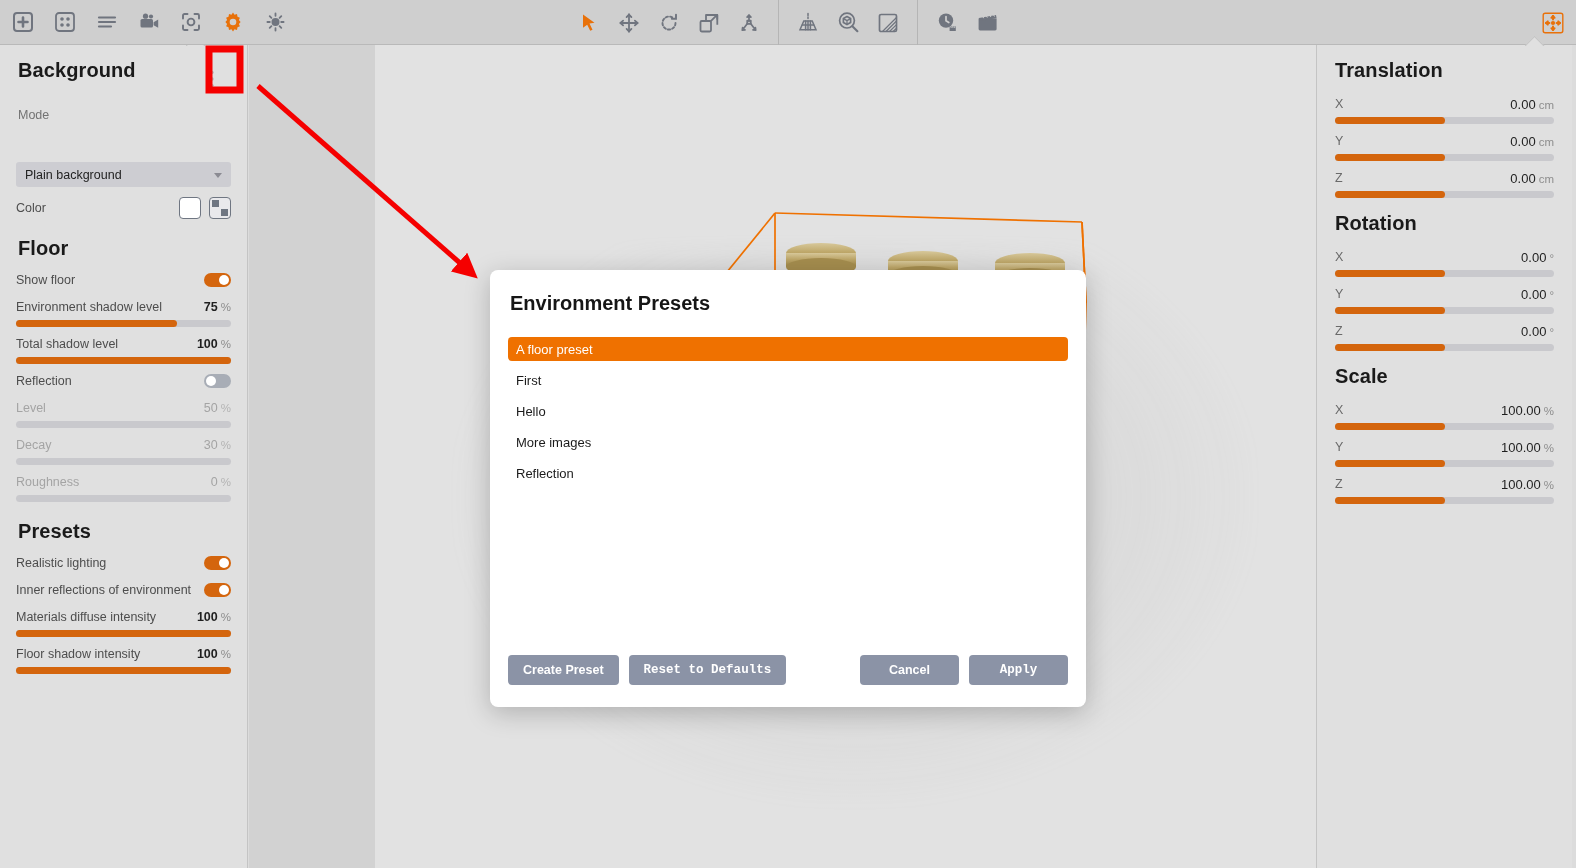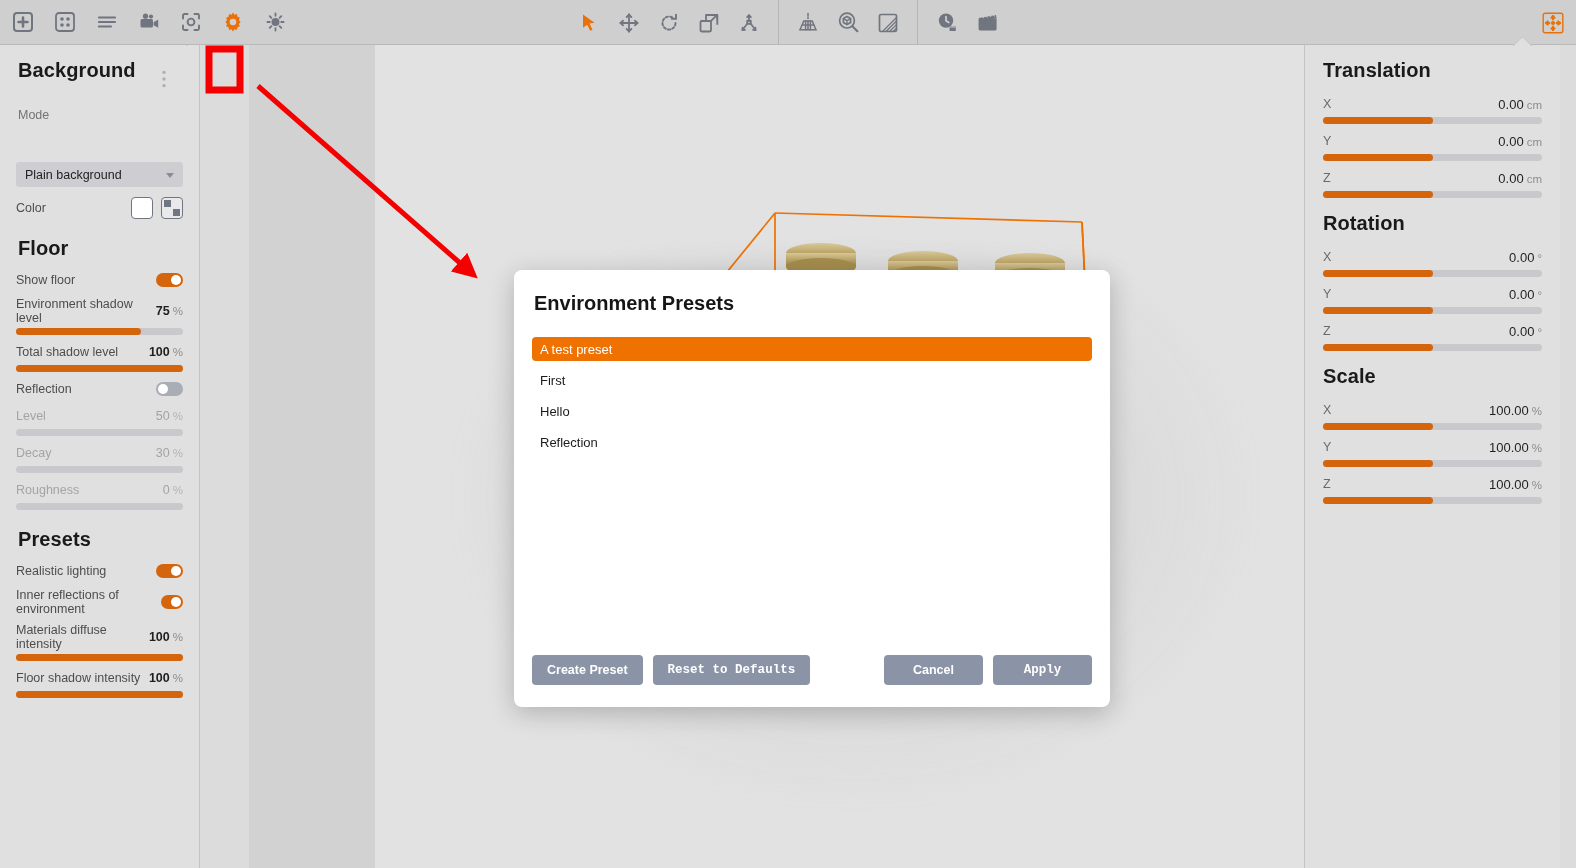--- a/index.html
+++ b/index.html
@@ -38,21 +38,21 @@
     display: flex; align-items: center; justify-content: center;
     border-radius: 3px; cursor: pointer;
     color: #70757f;
   }
   .tbtn svg { display: block; }
   .tbtn.active { color: #e8710a; }
 
   
   #left-panel {
     position: absolute; left: 0; top: 45px;
-    width: 200px; height: 823px;
+    width: 248px; height: 823px;
     background: #e0e0e0;
     border-right: 1px solid #c4c4c4;
     padding: 0 16px;
     overflow: hidden;
   }
   .panel-notch {
     position: absolute; top: -9px; left: 186px;
     width: 20px; height: 10px; overflow: hidden;
   }
   .panel-notch::after {
@@ -140,35 +140,35 @@
     position: absolute; left: 80px; top: 200px;
     width: 800px; height: 560px;
     background: radial-gradient(ellipse at 50% 45%, rgba(150,150,150,.30) 0%, rgba(170,170,170,.12) 45%, rgba(200,200,200,0) 72%);
     filter: blur(6px);
   }
   #viewport .bbox { position: absolute; left: 0; top: 0; }
   #viewport .jars { position: absolute; left: 0; top: 0; }
 
   
   #right-panel {
-    position: absolute; right: 16px; top: 45px;
+    position: absolute; right: 4px; top: 45px;
     width: 256px; height: 823px;
     background: #e0e0e0;
     border-left: 1px solid #c4c4c4;
     padding: 0 18px;
   }
   #right-panel .panel-notch { left: 208px; }
   #right-panel .panel-notch::after { background: #e0e0e0; }
   #right-panel .sec-title { font-size: 20px; margin: 14px 0 12px 0; }
   #right-panel .row .lbl { color: #6a6a6a; }
   #right-panel .row .val { font-weight: normal; color: #1f1f1f; font-size: 13px; }
 
   
   #modal {
-    position: absolute; left: 514px; top: 270px;
+    position: absolute; left: 490px; top: 270px;
     width: 596px; height: 437px;
     background: #ffffff;
     border-radius: 8px;
     box-shadow: 0 6px 26px rgba(0,0,0,.22);
     padding: 0 18px;
   }
   #modal h2 {
     margin: 22px 0 22px 2px;
     font-size: 20px; font-weight: bold; color: #161616;
   }
@@ -591,23 +591,24 @@
         </div>
         <div class="slider">
           <i style="width: 50%;"></i>
         </div>
       </div>
   </div>
 
   <div id="modal">
     <h2>Environment Presets</h2>
     <div class="preset-list" id="preset-list">
-        <div class="preset-item selected">A test preset</div>
+        <div class="preset-item selected">A floor preset</div>
         <div class="preset-item" style="margin-top: 7px;">First</div>
         <div class="preset-item" style="margin-top: 7px;">Hello</div>
+        <div class="preset-item" style="margin-top: 7px;">More images</div>
         <div class="preset-item" style="margin-top: 7px;">Reflection</div>
       </div>
     <div class="modal-footer">
       <button class="mbtn">Create Preset</button>
       <button class="mbtn">Reset to Defaults</button>
       <div class="spacer"></div>
       <button class="mbtn wide">Cancel</button>
       <button class="mbtn wide">Apply</button>
     </div>
   </div>

